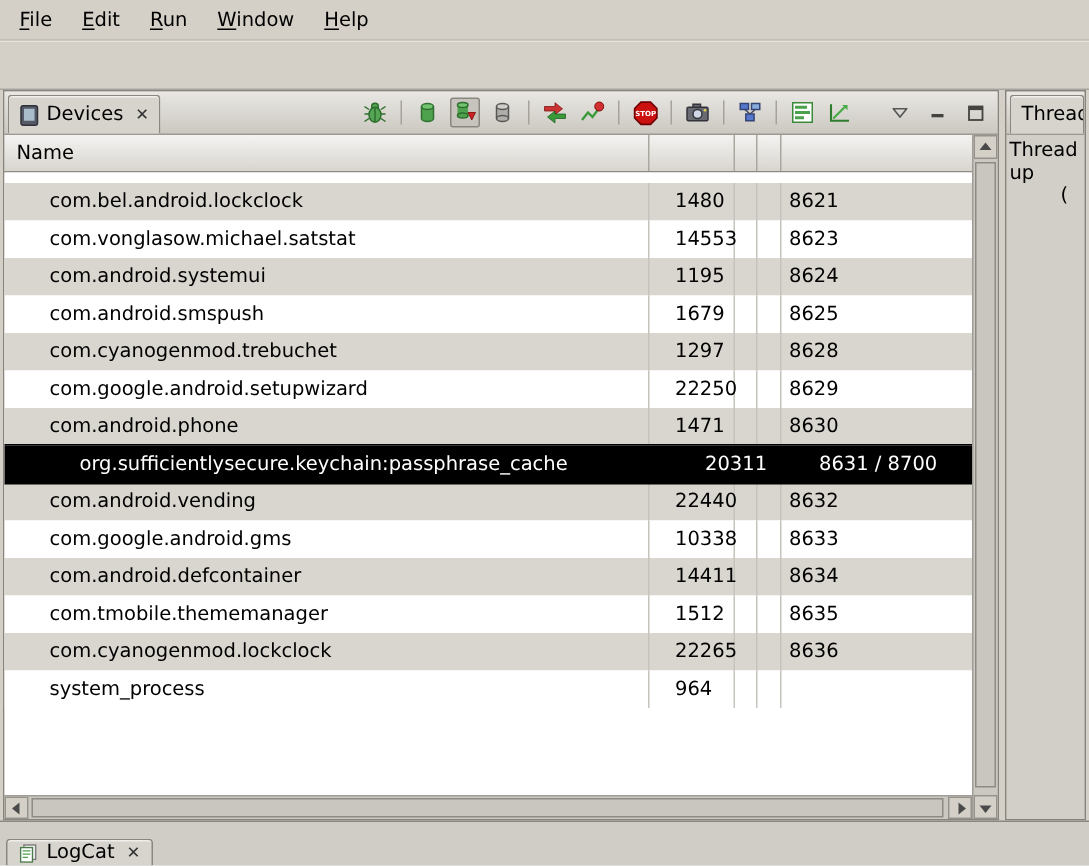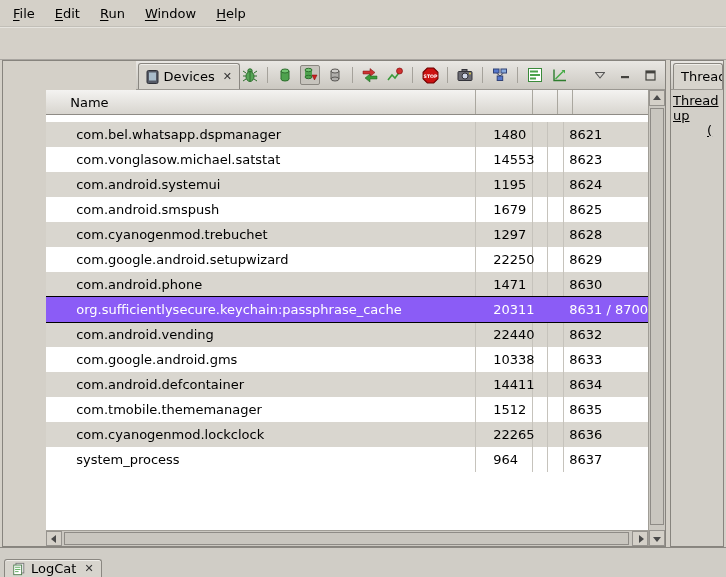--- a/index.html
+++ b/index.html
@@ -17,21 +17,21 @@
   .menu-item{padding:3px 7px;cursor:default;}
   .menu-item u{text-underline-offset:2px;}
 
   
   .toolbar-strip{height:33px;box-sizing:border-box;border-bottom:1px solid #a8a5a0;
     box-shadow:inset 0 1px 0 #e6e4df;}
 
   
   .main{height:487px;box-sizing:border-box;display:flex;padding:0 2px;align-items:stretch;}
   .panel{border:1px solid #87847e;display:flex;flex-direction:column;background:#d4d0c8;box-sizing:border-box;}
-  .devices{flex:1;min-width:0;align-items:flex-end;}
+  .devices{flex:1;min-width:0;}
   .sash{width:4px;}
   .threads{width:54px;flex:none;overflow:hidden;}
 
   
   .tabbar{height:29px;flex:none;display:flex;align-items:flex-end;
     background:linear-gradient(#e9e7e3,#cbc8c1);border-bottom:1px solid #9b9892;box-sizing:border-box;}
   .tab{display:flex;align-items:center;gap:5px;height:26px;padding:0 7px;
     background:#d7d4cd;border:1px solid #8a8781;border-bottom:none;margin-left:2px;
     border-radius:3px 3px 0 0;white-space:nowrap;box-sizing:border-box;
     box-shadow:inset 0 1px 0 #f0eeea;}
@@ -43,33 +43,33 @@
   .tbtn{width:20px;height:20px;display:flex;align-items:center;justify-content:center;flex:none;}
   .tbtn.pressed{border:1px solid #8a8781;background:#c7c4bd;border-radius:2px;box-sizing:border-box;}
   .sep{width:1px;height:16px;background:#a5a29b;margin:0 2px;flex:none;}
   .spacer{width:10px;flex:none;}
 
   
   .content-row{flex:1;display:flex;min-height:0;}
   .table-col{flex:1;display:flex;flex-direction:column;min-width:0;}
   .thead{display:grid;grid-template-columns:430px 57px 15px 16px 1fr;height:25px;flex:none;
     background:linear-gradient(#f4f3f1,#d8d5cf);border-bottom:1px solid #8e8b85;box-sizing:border-box;}
-  .th{border-right:1px solid #aaa79f;display:flex;align-items:center;padding-left:8px;box-sizing:border-box;margin-left:16px;}
+  .th{border-right:1px solid #aaa79f;display:flex;align-items:center;padding-left:8px;box-sizing:border-box;}
   .th:last-child{border-right:none;}
   .tbody{flex:1;background:#fff;overflow:hidden;}
   .partial{height:7px;background:#fff;}
   .trow{display:grid;grid-template-columns:430px 57px 15px 16px 1fr;height:25px;box-sizing:border-box;}
   .trow.even{background:#d9d6cf;}
   .trow.odd{background:#ffffff;}
   .cell{height:100%;display:flex;align-items:center;border-right:1px solid #c6c3bc;
     white-space:nowrap;box-sizing:border-box;overflow:visible;}
   .cell.name{padding-left:30px;overflow:hidden;}
   .cell.pid{padding-left:17px;}
   .cell.port{padding-left:5px;border-right:none;}
-  .trow.selected{background:#8b5cf6;color:#fff;outline:1px solid #000;position:relative;z-index:2;}
+  .trow.selected{background:#000000;color:#fff;outline:1px solid #000;position:relative;z-index:2;padding-left:20px;}
   .trow.selected .cell{border-right-color:transparent;}
 
   
   .vscroll{width:17px;flex:none;display:flex;flex-direction:column;background:#cbc8c1;
     border-left:1px solid #a09d96;box-sizing:border-box;}
   .sb-btn{height:16px;width:100%;background:#d4d0c8;border:1px solid #96938e;box-sizing:border-box;
     display:flex;align-items:center;justify-content:center;flex:none;}
   .hscroll .sb-btn{width:16px;height:100%;}
   .vtrack{flex:1;position:relative;}
   .vthumb{position:absolute;left:1px;right:1px;top:2px;bottom:5px;background:#c9c6bf;
@@ -78,21 +78,21 @@
   .htrack{flex:1;position:relative;}
   .hthumb{position:absolute;top:1px;bottom:1px;left:2px;right:3px;background:#c9c6bf;
     border:1px solid #8e8b86;box-sizing:border-box;}
   .arr{width:0;height:0;border:4px solid transparent;}
   .arr.up{border-bottom:5px solid #4a4a4a;border-top:none;margin-top:-2px;}
   .arr.down{border-top:5px solid #4a4a4a;border-bottom:none;margin-bottom:-2px;}
   .arr.left{border-right:5px solid #4a4a4a;border-left:none;margin-left:-2px;}
   .arr.right{border-left:5px solid #4a4a4a;border-right:none;margin-right:-2px;}
 
   
-  .threads-body{flex:1;padding:3px 2px;overflow:hidden;background:#d2cfc8;text-decoration:underline;}
+  .threads-body{flex:1;padding:3px 2px;overflow:hidden;background:#d2cfc8;}
   .threads-body .l2{padding-left:34px;}
 
   
   .bottombar{height:30px;box-sizing:border-box;border-top:1px solid #8a8781;background:#d0cdc6;
     display:flex;align-items:flex-end;padding-left:2px;}
   .bottombar .tab{height:18px;margin-left:2px;}
 </style>
 </head>
 <body>
 
@@ -245,21 +245,21 @@
           <div class="thead">
             <div class="th">Name</div>
             <div class="th"></div>
             <div class="th"></div>
             <div class="th"></div>
             <div class="th"></div>
           </div>
           <div class="tbody">
             <div class="partial"></div>
           <div class="trow even">
-                <div class="cell name">com.bel.whatsapp.dspmanager</div>
+                <div class="cell name">com.bel.android.lockclock</div>
                 <div class="cell pid">1480</div>
                 <div class="cell c3"></div>
                 <div class="cell c4"></div>
                 <div class="cell port">8621</div>
               </div>
               <div class="trow odd">
                 <div class="cell name">com.vonglasow.michael.satstat</div>
                 <div class="cell pid">14553</div>
                 <div class="cell c3"></div>
                 <div class="cell c4"></div>
@@ -340,21 +340,20 @@
                 <div class="cell pid">22265</div>
                 <div class="cell c3"></div>
                 <div class="cell c4"></div>
                 <div class="cell port">8636</div>
               </div>
               <div class="trow odd">
                 <div class="cell name">system_process</div>
                 <div class="cell pid">964</div>
                 <div class="cell c3"></div>
                 <div class="cell c4"></div>
-                <div class="cell port">8637</div>
               </div>
             </div>
           <div class="hscroll">
             <div class="sb-btn">
                 <span class="arr left"></span>
               </div>
             <div class="htrack">
               <div class="hthumb"></div>
             </div>
             <div class="sb-btn">

